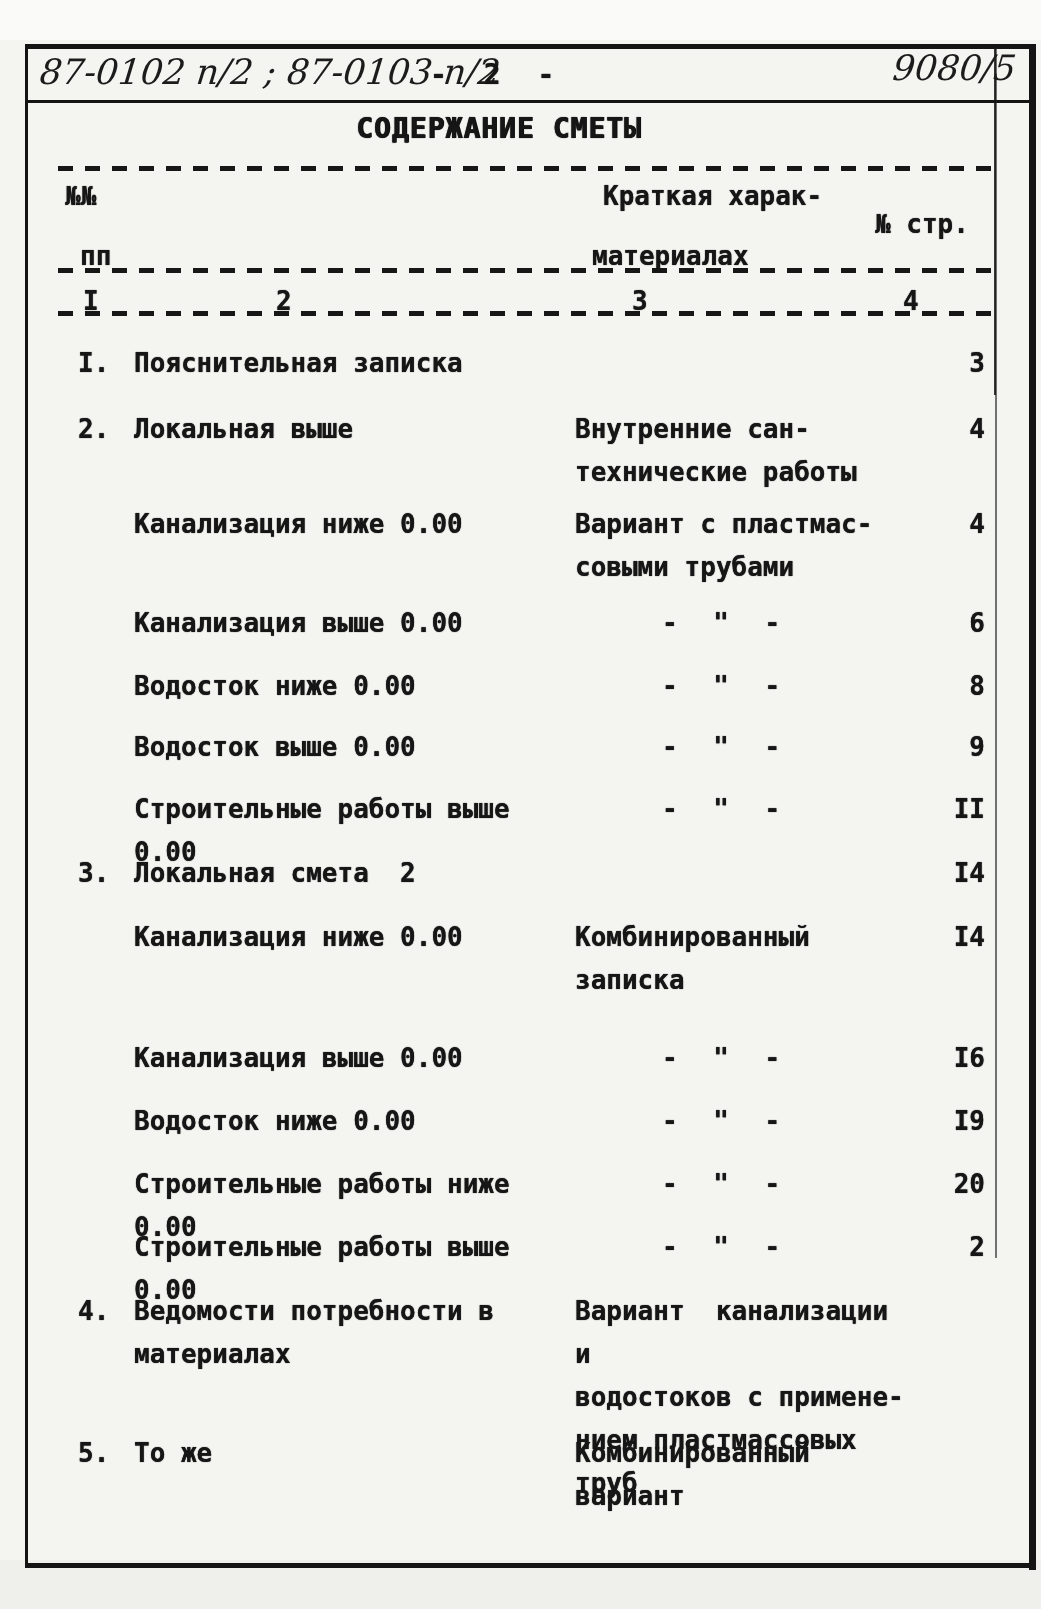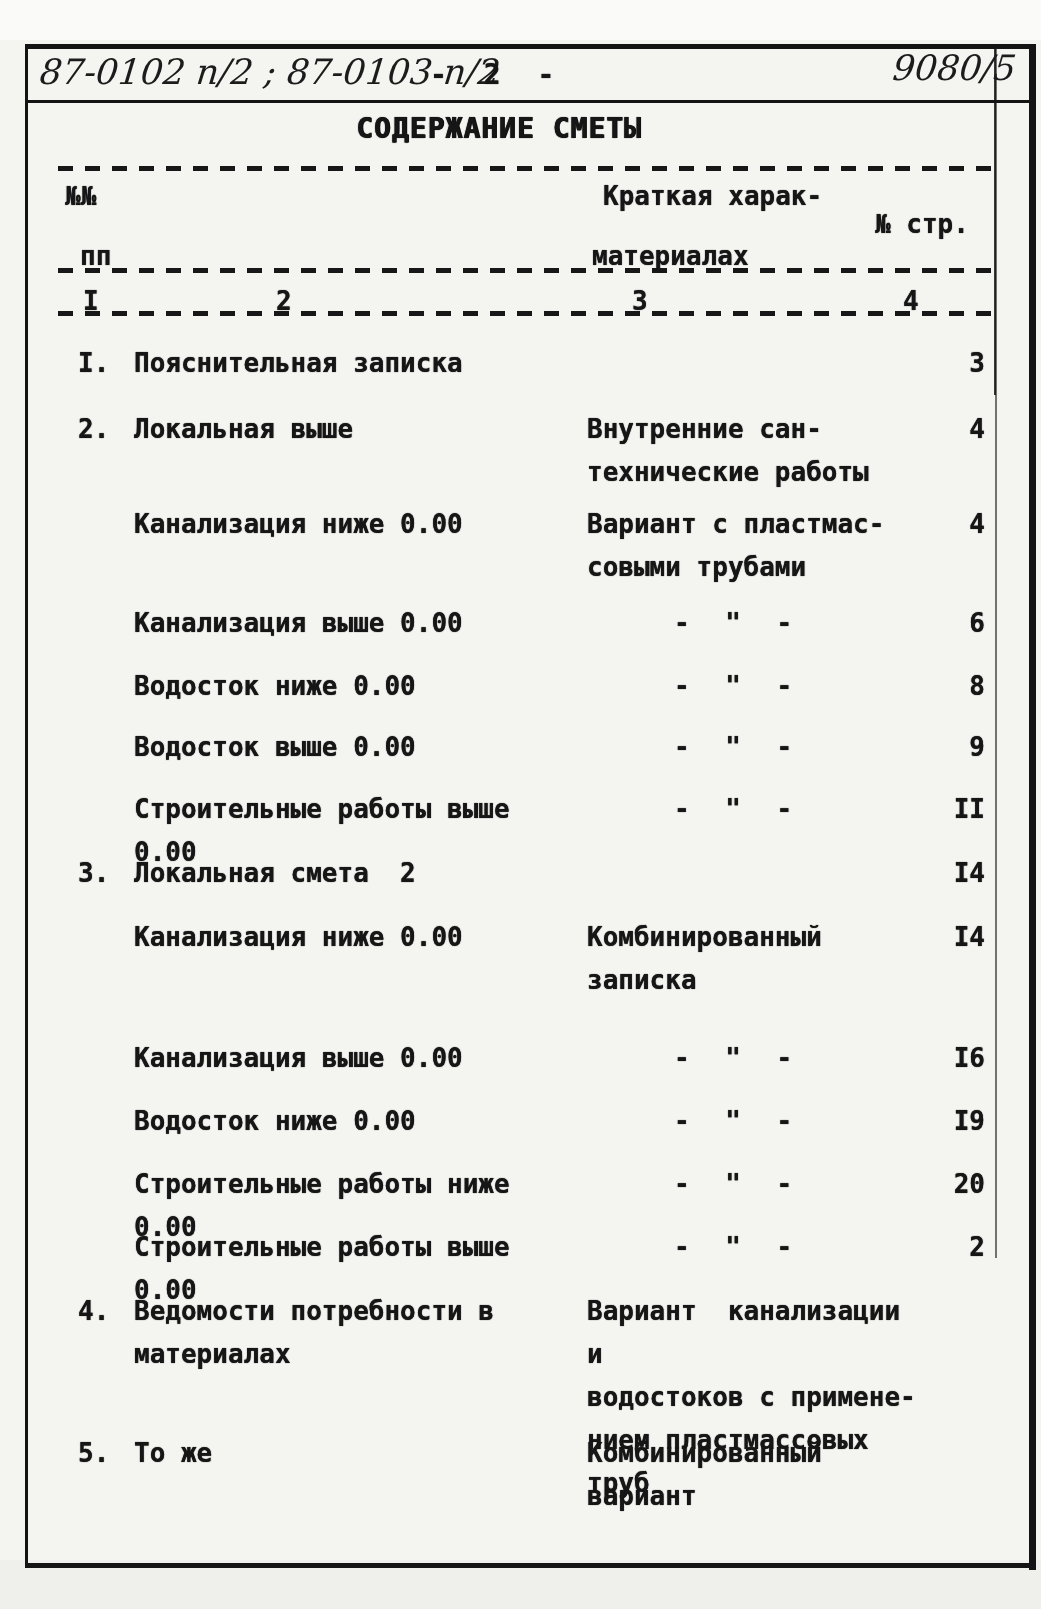--- a/index.html
+++ b/index.html
@@ -72,21 +72,21 @@
 
   .idx-1{left:83px;top:280px;}
   .idx-2{left:276px;top:280px;}
   .idx-3{left:632px;top:280px;}
   .idx-4{left:903px;top:280px;}
 
   
   .row{position:absolute;left:0;width:1041px;}
   .c-num{left:78px;top:0;width:46px;}
   .c-name{left:125px;top:0;width:450px;margin-left:9px;}
-  .c-char{left:575px;top:0;width:335px;margin-left:12px;}
+  .c-char{left:575px;top:0;width:335px;}
   .c-char.ditto{left:662px;width:250px;word-spacing:20px;white-space:pre;}
   .c-page{left:890px;top:0;width:95px;text-align:right;}
 </style>
 </head>
 <body>
 
 <div class="page">
 
   <div class="ln ln-top"></div>
   <div class="ln ln-head"></div>

